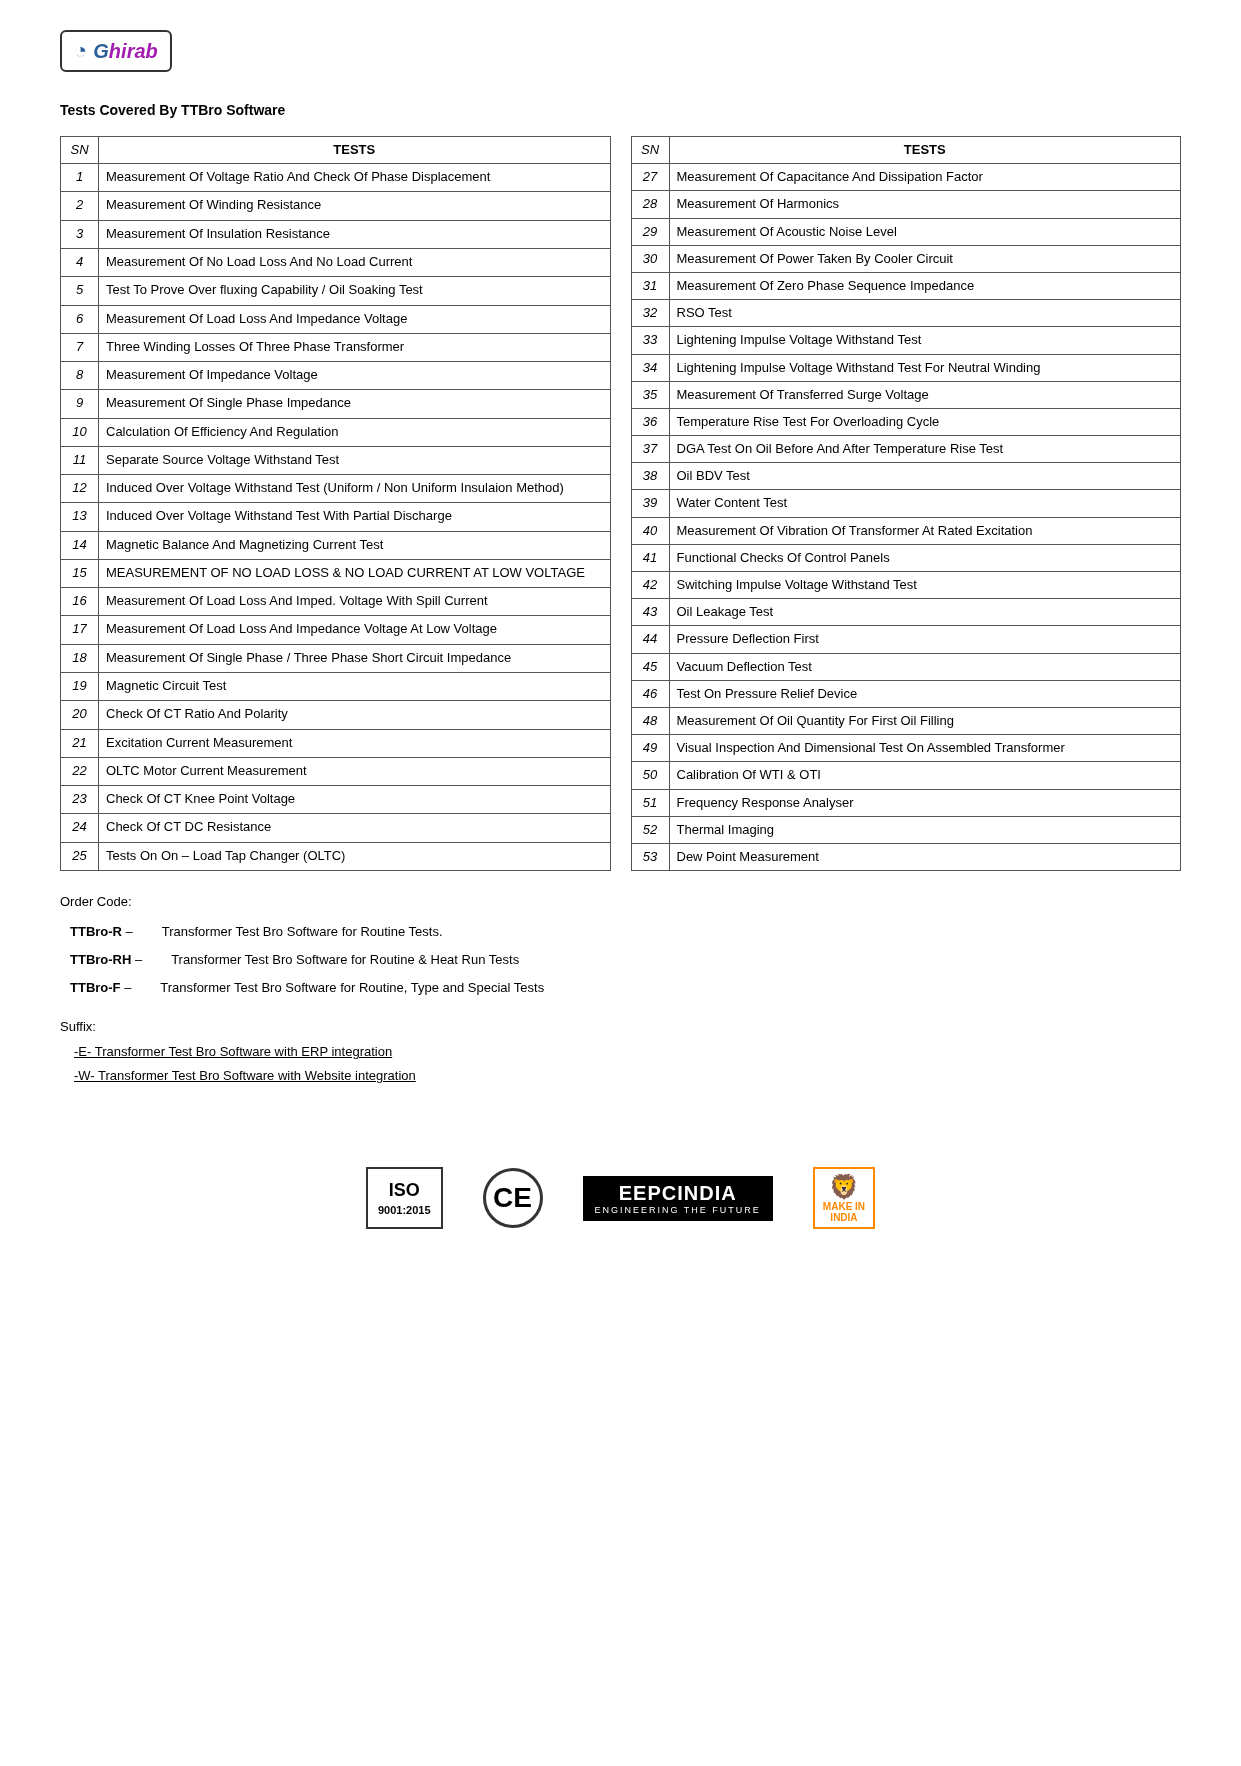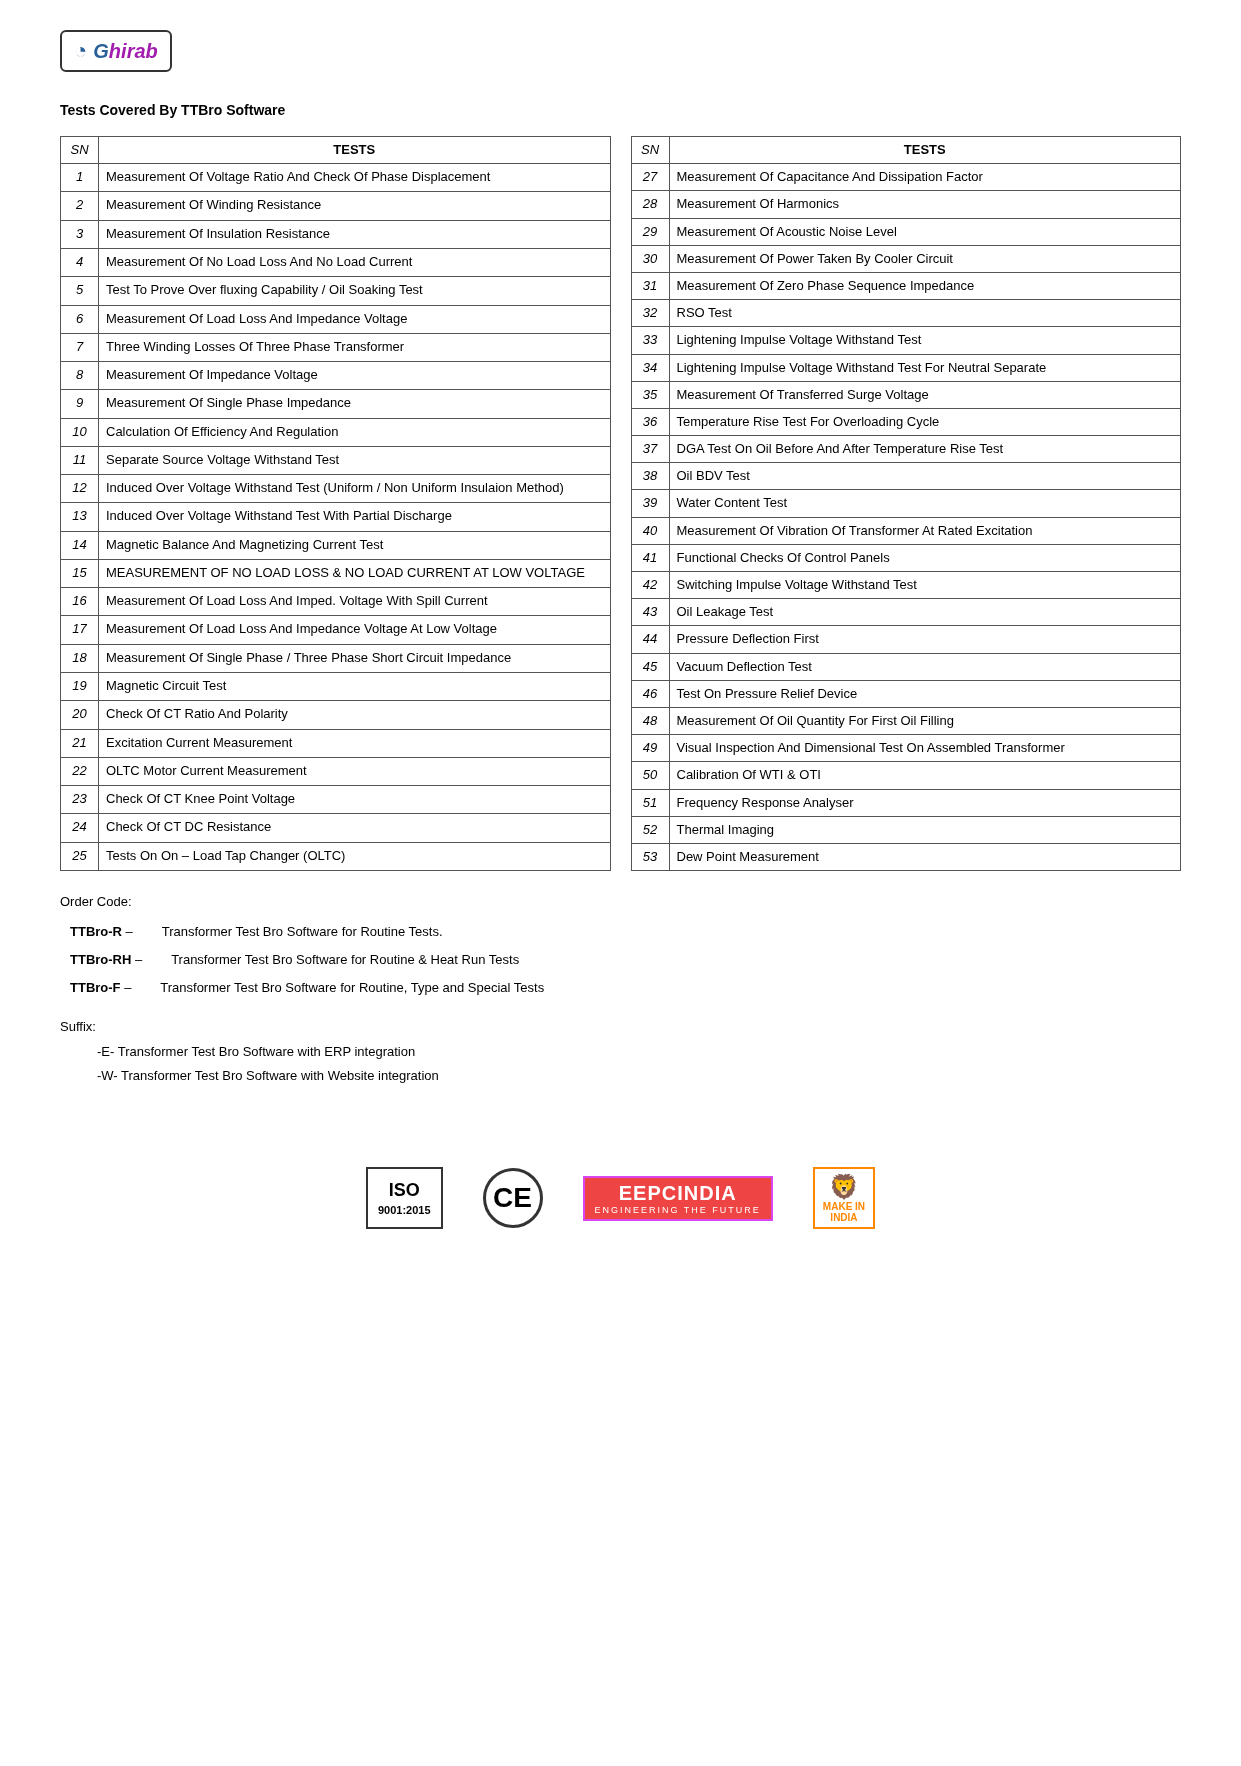--- a/index.html
+++ b/index.html
@@ -91,22 +91,23 @@
       font-weight: bold;
     }
     .suffix-section {
       margin-top: 14px;
     }
     .suffix-section .suffix-title {
       font-weight: normal;
       margin-bottom: 6px;
     }
     .suffix-section .suffix-item {
-      margin-left: 37px;
+      margin-left: 14px;
       line-height: 1.8;
+      text-decoration: underline;
     }
     .footer-logos {
       display: flex;
       align-items: center;
       justify-content: center;
       gap: 40px;
       margin-top: 60px;
       padding-top: 20px;
     }
     .footer-logo {
@@ -129,24 +130,24 @@
       border-radius: 50%;
       width: 60px;
       height: 60px;
       display: flex;
       align-items: center;
       justify-content: center;
       font-size: 28px;
       font-weight: bold;
     }
     .eepc-box {
-      border: 2px solid #d946ef;
+      border: 2px solid #000000;
       padding: 4px 10px;
       text-align: center;
-      background: #ef4444;
+      background: #000000;
       color: #fff;
     }
     .eepc-box .eepc-big { font-size: 20px; font-weight: bold; letter-spacing: 1px; }
     .eepc-box .eepc-small { font-size: 9px; letter-spacing: 2px; }
     .make-india-box {
       border: 2px solid #f80;
       padding: 4px 8px;
       text-align: center;
       font-size: 10px;
       font-weight: bold;
@@ -313,21 +314,21 @@
         <tr>
           <td class="sn-col">32</td>
           <td class="test-col">RSO Test</td>
         </tr>
         <tr>
           <td class="sn-col">33</td>
           <td class="test-col">Lightening Impulse Voltage Withstand Test</td>
         </tr>
         <tr>
           <td class="sn-col">34</td>
-          <td class="test-col">Lightening Impulse Voltage Withstand Test For Neutral Separate</td>
+          <td class="test-col">Lightening Impulse Voltage Withstand Test For Neutral Winding</td>
         </tr>
         <tr>
           <td class="sn-col">35</td>
           <td class="test-col">Measurement Of Transferred Surge Voltage</td>
         </tr>
         <tr>
           <td class="sn-col">36</td>
           <td class="test-col">Temperature Rise Test For Overloading Cycle</td>
         </tr>
         <tr>

